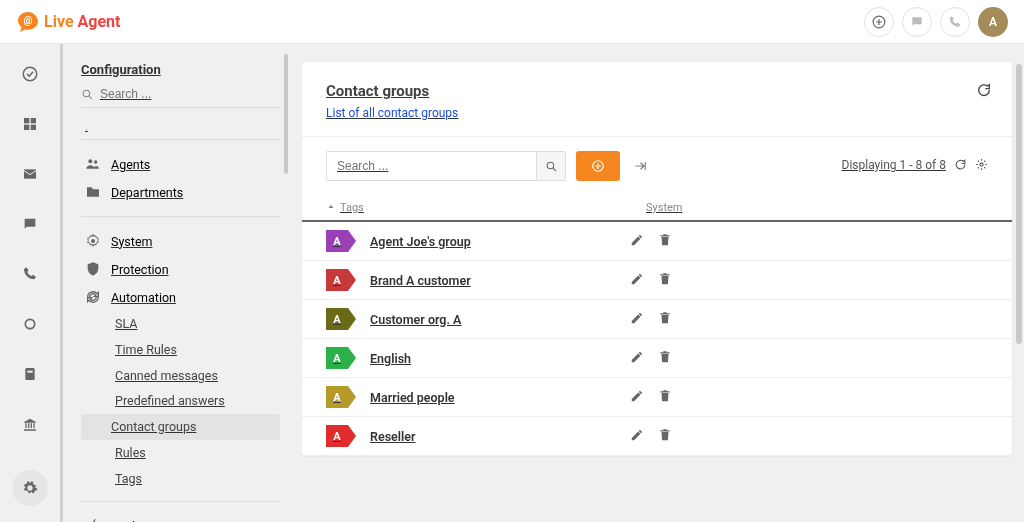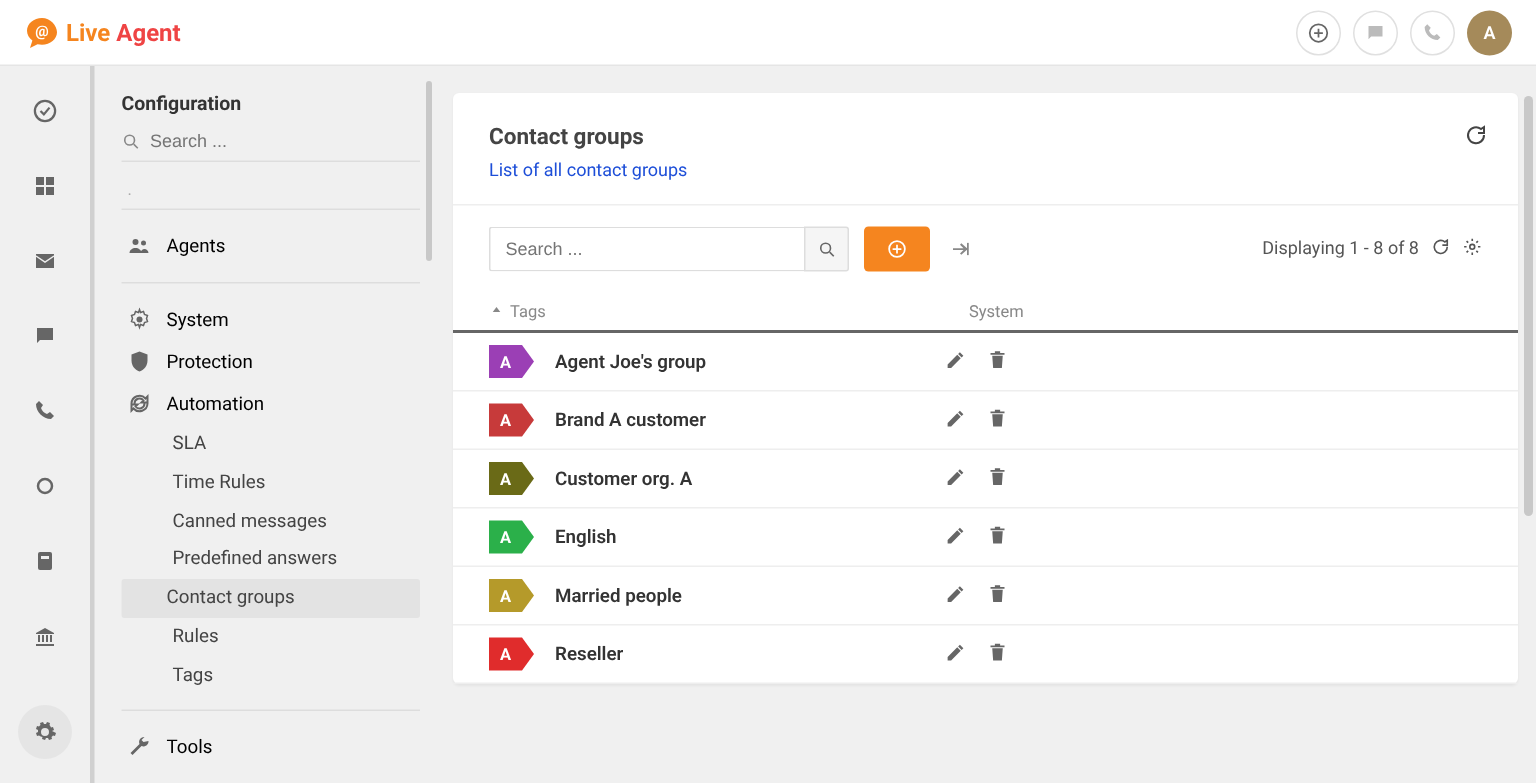--- a/index.html
+++ b/index.html
@@ -9,21 +9,21 @@
 .logo-icon { width: 24px; height: 24px; }
 .logo .live { color: #f5851f; font-weight: 700; }
 .logo .agent { color: #ef4444; font-weight: 700; }
 .topbar-spacer { flex: 1; }
 .topbar-actions { display: flex; align-items: center; gap: 8px; }
 .circle-btn { width: 30px; height: 30px; border-radius: 50%; background: #fff; border: 1px solid #e0e0e0; display: flex; align-items: center; justify-content: center; color: #999; cursor: pointer; }
 .pill { background: #f5851f; color: #fff; border-radius: 16px; height: 30px; display: flex; align-items: center; padding: 0 12px 0 4px; gap: 6px; font-size: 12px; font-weight: 600; cursor: pointer; }
 .pill .pill-icon { width: 22px; height: 22px; border-radius: 50%; background: rgba(255,255,255,0.2); display: flex; align-items: center; justify-content: center; }
 .avatar { width: 30px; height: 30px; border-radius: 50%; background: #a58a5a; color: #fff; display: flex; align-items: center; justify-content: center; font-size: 12px; font-weight: 600; cursor: pointer; }
 
-.main { display: flex; height: calc(522px - 44px); }
+.main { display: flex; height: calc(522px - 44px); text-decoration: underline; }
 
 .iconbar { width: 60px; background: #f0f0f0; display: flex; flex-direction: column; align-items: center; padding-top: 18px; gap: 26px; }
 .iconbar .ib-item { width: 24px; height: 24px; display: flex; align-items: center; justify-content: center; color: #666; cursor: pointer; }
 .iconbar .ib-gear { width: 36px; height: 36px; border-radius: 50%; background: #e5e5e5; display: flex; align-items: center; justify-content: center; margin-top: auto; margin-bottom: 16px; cursor: pointer; }
 
 .config-panel { width: 230px; background: #f0f0f0; border-left: 3px solid #d0d0d0; padding: 18px 10px 10px 18px; position: relative; }
 .config-title { font-size: 13px; font-weight: 700; color: #333; margin-bottom: 10px; }
 .config-search { display: flex; align-items: center; gap: 6px; color: #888; font-size: 12px; margin-bottom: 10px; border-bottom: 1px solid #ddd; padding-bottom: 6px; }
 .config-search input { border: none; background: transparent; outline: none; font-size: 12px; flex: 1; color: #555; }
 .cfg-group { border-top: 1px solid #ddd; padding: 10px 0; }
@@ -171,20 +171,26 @@
 
     <div class="cfg-group">
       <div class="cfg-item">
         <svg viewBox="0 0 24 24" fill="#666">
             <circle cx="8" cy="8" r="3"></circle>
             <circle cx="16" cy="9" r="2.5"></circle>
             <path d="M2 19c0-3 3-5 6-5s6 2 6 5zM13 19c0-2 2-4 4-4s4 2 4 4z"></path>
           </svg>
         <span>Agents</span>
       </div>
+      <div class="cfg-item">
+        <svg viewBox="0 0 24 24" fill="#666">
+            <path d="M3 5h7l2 3h9v11H3z"></path>
+          </svg>
+        <span>Departments</span>
+      </div>
     </div>
 
     <div class="cfg-group">
       <div class="cfg-item">
         <svg viewBox="0 0 24 24" fill="#666">
             <circle cx="12" cy="12" r="3"></circle>
             <path d="M12 2l1 3 3-1 1 3 3 1-1 3 1 3-3 1-1 3-3-1-1 3-1-3-3 1-1-3-3-1 1-3-1-3 3-1 1-3 3 1z" fill="none" stroke="#666" stroke-width="1.5"></path>
           </svg>
         <span>System</span>
       </div>

